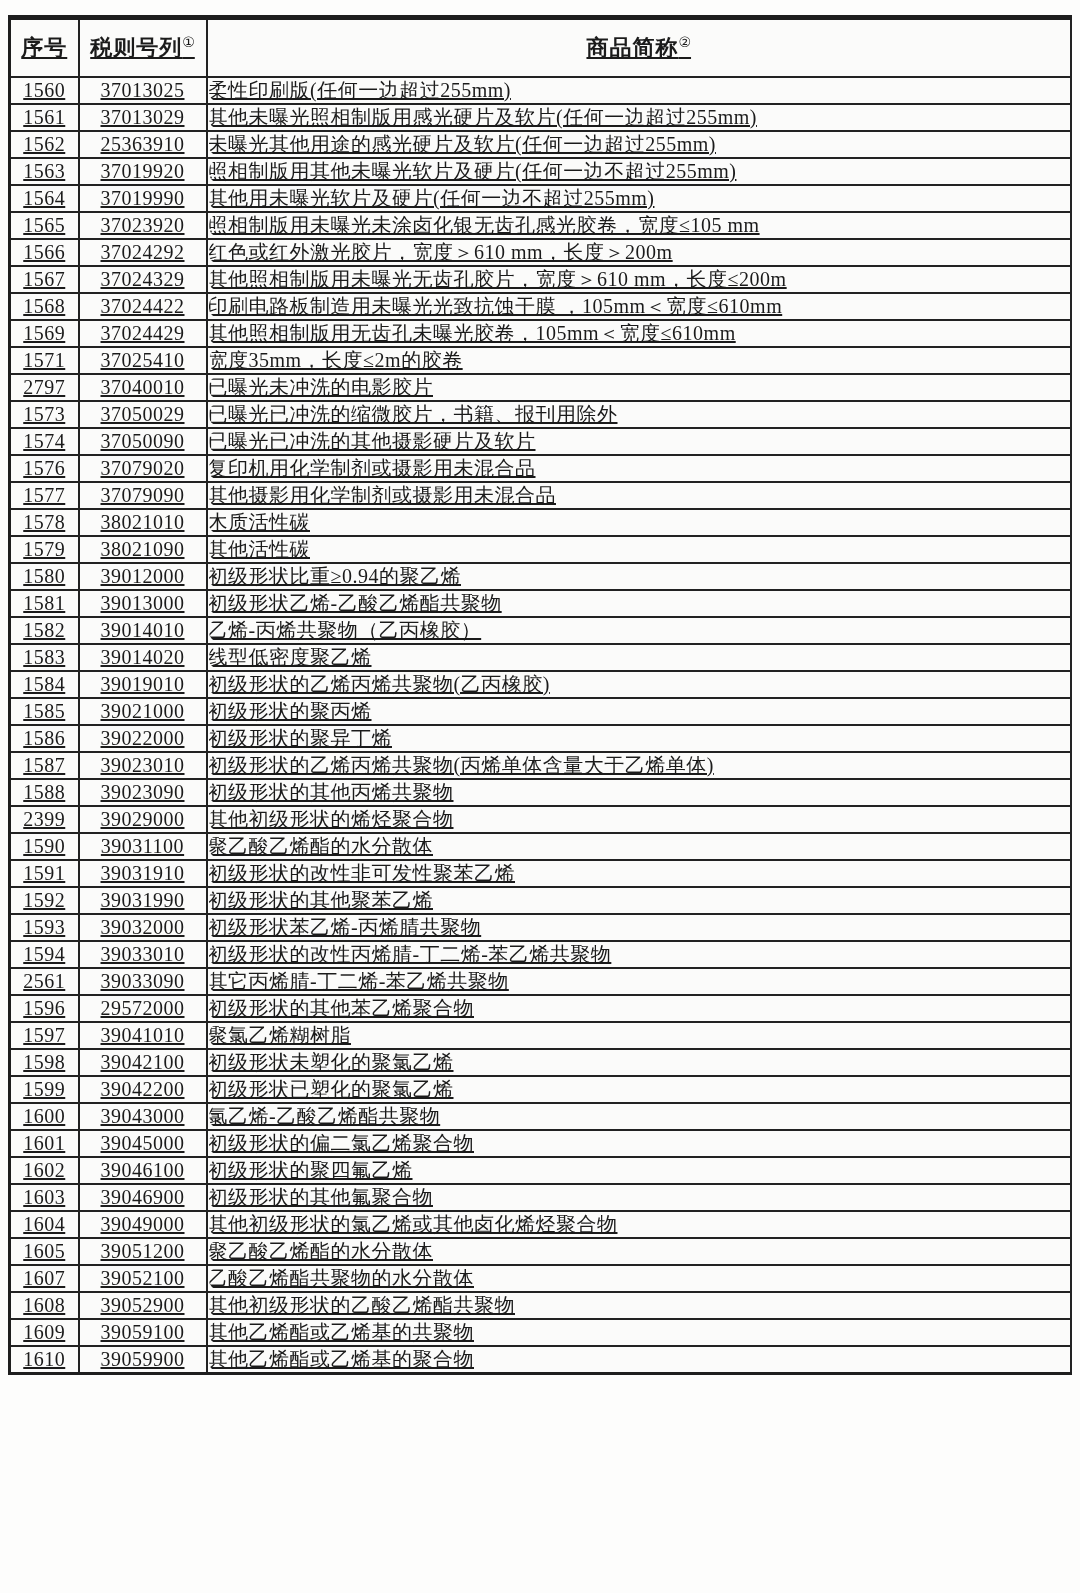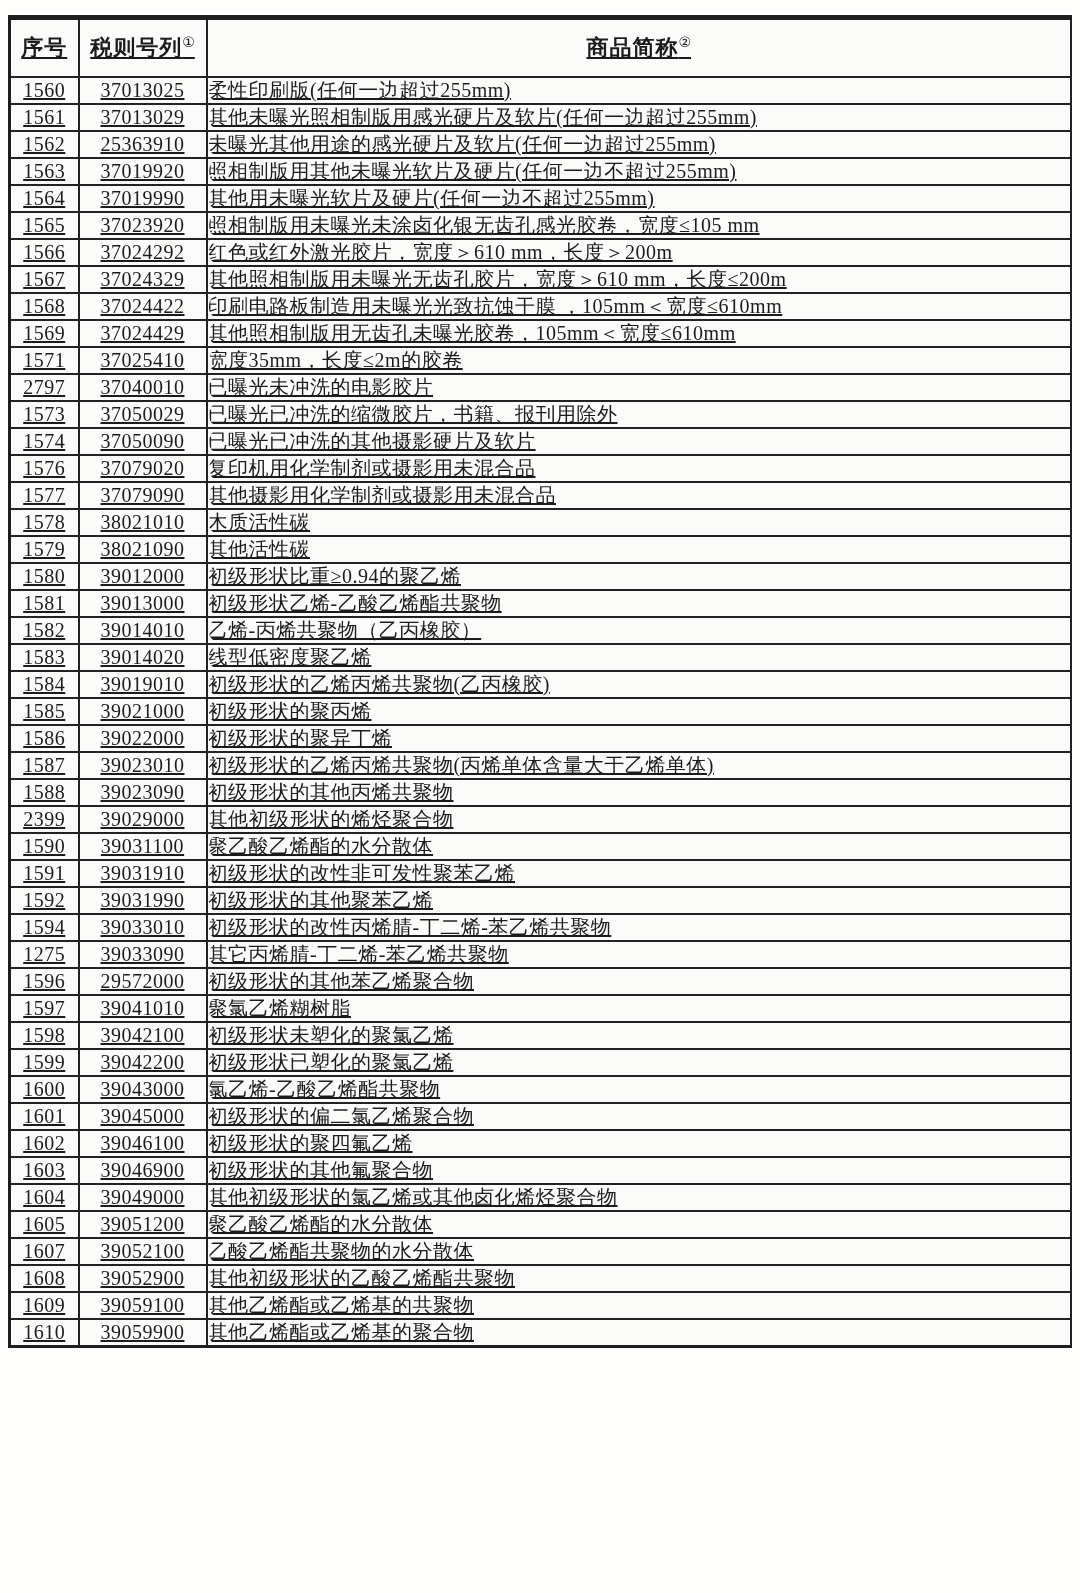--- a/index.html
+++ b/index.html
@@ -283,29 +283,34 @@
     <td class="code">39031910</td>
     <td class="name">初级形状的改性非可发性聚苯乙烯</td>
   </tr>
 
   <tr>
     <td class="seq">1592</td>
     <td class="code">39031990</td>
     <td class="name">初级形状的其他聚苯乙烯</td>
   </tr>
 
+  <tr>
+    <td class="seq">1593</td>
+    <td class="code">39032000</td>
+    <td class="name">初级形状苯乙烯-丙烯腈共聚物</td>
+  </tr>
 
   <tr>
     <td class="seq">1594</td>
     <td class="code">39033010</td>
     <td class="name">初级形状的改性丙烯腈-丁二烯-苯乙烯共聚物</td>
   </tr>
 
   <tr>
-    <td class="seq">1275</td>
+    <td class="seq">2561</td>
     <td class="code">39033090</td>
     <td class="name">其它丙烯腈-丁二烯-苯乙烯共聚物</td>
   </tr>
 
   <tr>
     <td class="seq">1596</td>
     <td class="code">29572000</td>
     <td class="name">初级形状的其他苯乙烯聚合物</td>
   </tr>
 

